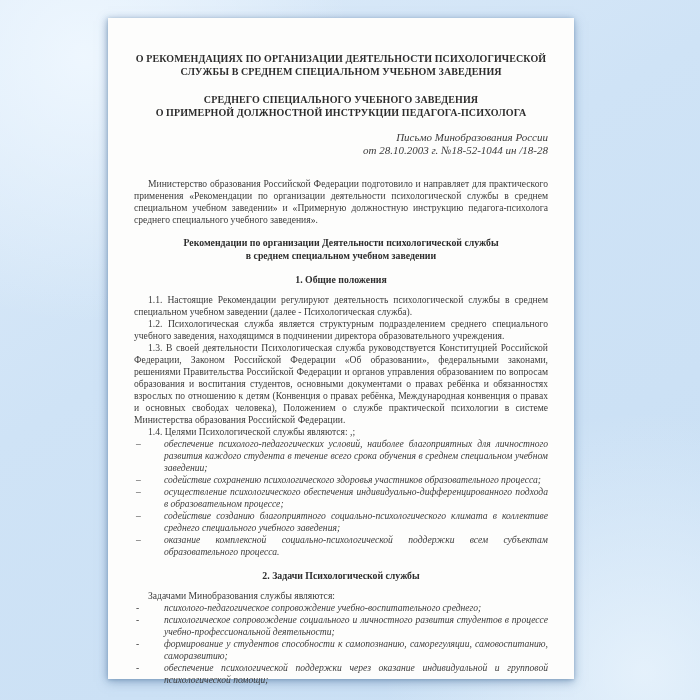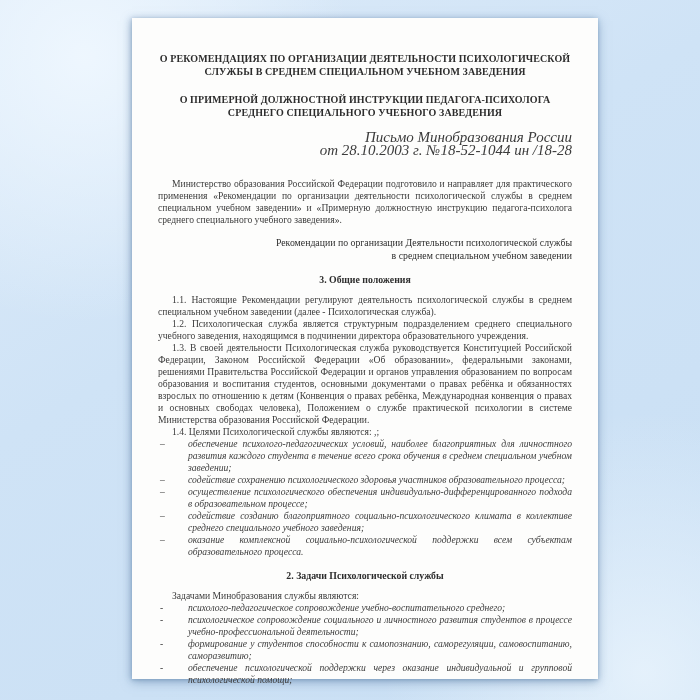--- a/index.html
+++ b/index.html
@@ -14,21 +14,21 @@
     position: relative;
     width: 700px;
     height: 700px;
     background:
       radial-gradient(circle at 12% 8%, rgba(240,248,255,0.9) 0%, rgba(240,248,255,0) 30%),
       radial-gradient(circle at 92% 96%, rgba(235,245,253,0.8) 0%, rgba(235,245,253,0) 28%),
       linear-gradient(150deg, #ddebf9 0%, #cfe3f6 40%, #c9dff4 100%);
   }
   .page {
     position: absolute;
-    left: 132px;
+    left: 108px;
     top: 18px;
     width: 466px;
     height: 661px;
     box-sizing: border-box;
     padding: 34px 26px 0 26px;
     background: #fdfdfc;
     box-shadow:
       0 3px 10px rgba(96, 133, 171, 0.55),
       0 1px 3px rgba(96, 133, 171, 0.4),
       -2px 0 6px rgba(110, 145, 180, 0.25);
@@ -38,37 +38,37 @@
     font-weight: bold;
     font-size: 10px;
     line-height: 13px;
     color: #2d2d2d;
     letter-spacing: 0.1px;
   }
   .title-block { margin-bottom: 15px; }
   .byline {
     text-align: right;
     font-style: italic;
-    font-size: 15px;
+    font-size: 11px;
     line-height: 13px;
     color: #3c3c3c;
     margin: 12px 0 13px 0;
   }
   .para {
     margin: 0;
     font-size: 9.6px;
     line-height: 12px;
     color: #3c3c3c;
     text-align: justify;
     text-indent: 14px;
   }
   .intro { margin-bottom: 11px; margin-top: 21px; }
   .subtitle {
-    text-align: right;
-    font-weight: normal;
+    text-align: center;
+    font-weight: bold;
     font-size: 9.8px;
     line-height: 12.5px;
     color: #2d2d2d;
     margin-bottom: 11px;
   }
   .heading {
     text-align: center;
     font-weight: bold;
     font-size: 9.8px;
     line-height: 13px;
@@ -98,37 +98,37 @@
 
 <div class="canvas">
   <div class="page">
 
     <div class="title title-block">
       <div>О РЕКОМЕНДАЦИЯХ ПО ОРГАНИЗАЦИИ ДЕЯТЕЛЬНОСТИ ПСИХОЛОГИЧЕСКОЙ</div>
       <div>СЛУЖБЫ В СРЕДНЕМ СПЕЦИАЛЬНОМ УЧЕБНОМ ЗАВЕДЕНИЯ</div>
     </div>
 
     <div class="title">
+      <div>СРЕДНЕГО СПЕЦИАЛЬНОГО УЧЕБНОГО ЗАВЕДЕНИЯ</div>
       <div>О ПРИМЕРНОЙ ДОЛЖНОСТНОЙ ИНСТРУКЦИИ ПЕДАГОГА-ПСИХОЛОГА</div>
-      <div>СРЕДНЕГО СПЕЦИАЛЬНОГО УЧЕБНОГО ЗАВЕДЕНИЯ</div>
     </div>
 
     <div class="byline">
       <div>Письмо Минобразования России</div>
       <div>от 28.10.2003 г. №18-52-1044 ин /18-28</div>
     </div>
 
     <p class="para intro">Министерство образования Российской Федерации подготовило и направляет для практического применения «Рекомендации по организации деятельности психологической службы в среднем специальном учебном заведении» и «Примерную должностную инструкцию педагога-психолога среднего специального учебного заведения».</p>
 
     <div class="subtitle">
       <div>Рекомендации по организации Деятельности психологической службы</div>
       <div>в среднем специальном учебном заведении</div>
     </div>
 
-    <div class="heading">3. Общие положения</div>
+    <div class="heading">1. Общие положения</div>
 
     <p class="para">1.1.  Настоящие Рекомендации регулируют деятельность психологической службы в среднем специальном учебном заведении (далее - Психологическая служба).</p>
     <p class="para">1.2.  Психологическая служба является структурным подразделением среднего специального учебного заведения, находящимся в подчинении директора образовательного учреждения.</p>
     <p class="para">1.3.  В своей деятельности Психологическая служба руководствуется Конституцией Российской Федерации, Законом Российской Федерации «Об образовании», федеральными законами, решениями Правительства Российской Федерации и органов управления образованием по вопросам образования и воспитания студентов, основными документами о правах ребёнка и обязанностях взрослых по отношению к детям (Конвенция о правах ребёнка, Международная конвенция о правах и основных свободах человека), Положением о службе практической психологии в системе Министерства образования Российской Федерации.</p>
     <p class="para">1.4.  Целями Психологической службы являются: ,;</p>
 
     <div class="list">
       <div class="list-item">
         <span class="marker">–</span>
         <span class="li-text">обеспечение психолого-педагогических условий, наиболее благоприятных для личностного развития каждого студента в течение всего срока обучения в среднем специальном учебном заведении;</span>

